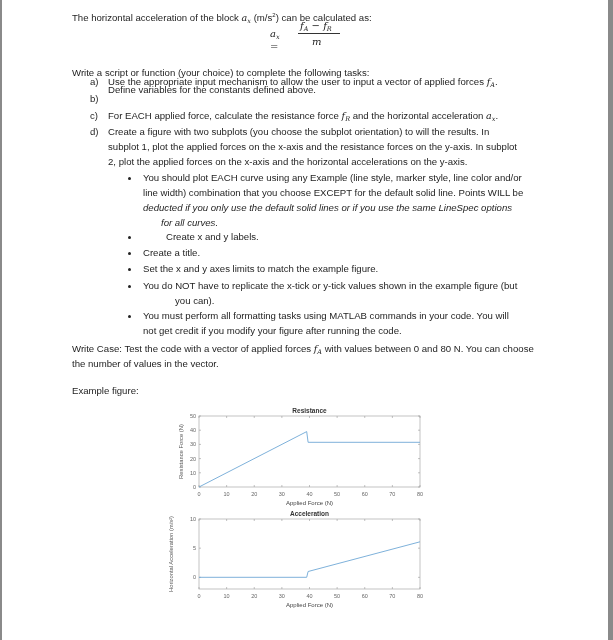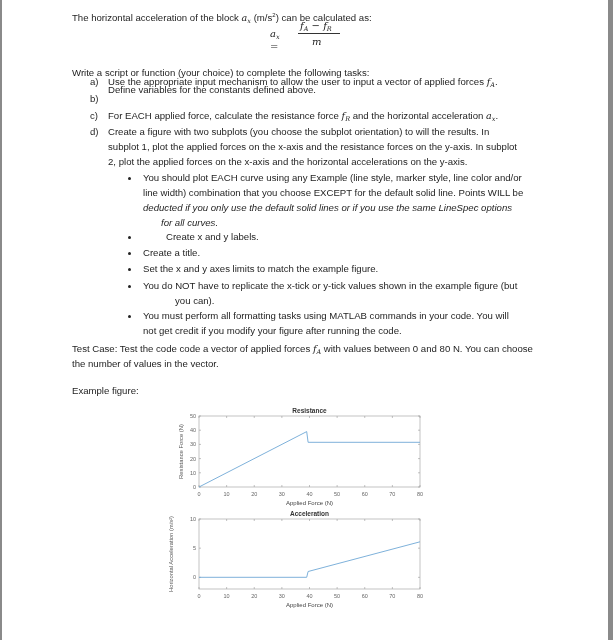--- a/index.html
+++ b/index.html
@@ -76,21 +76,21 @@
 
 <div class="bullet" style="left:128px; top:285px;"></div>
 <div class="txt" style="left:143px; top:280px;">You do NOT have to replicate the x-tick or y-tick values shown in the example figure (but</div>
 <div class="txt" style="left:143px; top:295px;margin-left:32px;">you can).</div>
 
 <div class="bullet" style="left:128px; top:315px;"></div>
 <div class="txt" style="left:143px; top:310px;">You must perform all formatting tasks using MATLAB commands in your code. You will</div>
 <div class="txt" style="left:143px; top:325px;">not get credit if you modify your figure after running the code.</div>
 
 <div class="txt" style="left:72px; top:343px;">
-  <span>Test Case: Test the code code a vector of applied forces </span><span class="it">f</span><span class="sub">A</span><span> with values between 0 and 80 N. You can choose</span>
+  <span>Write Case: Test the code with a vector of applied forces </span><span class="it">f</span><span class="sub">A</span><span> with values between 0 and 80 N. You can choose</span>
 </div>
 <div class="txt" style="left:72px; top:358px;">the number of values in the vector.</div>
 
 <div class="txt" style="left:72px; top:385px;">Example figure:</div>
 
 <svg id="chart-svg" style="position:absolute; left:0; top:0;" width="613" height="640" viewBox="0 0 613 640">
     <rect x="199" y="416" width="221" height="71" fill="#fff" stroke="#b5b5b5" stroke-width="0.8"></rect>
     <line x1="199" y1="487" x2="199" y2="485" stroke="#999" stroke-width="0.6"></line>
     <line x1="199" y1="416" x2="199" y2="418" stroke="#999" stroke-width="0.6"></line>
     <text x="199" y="496" font-size="5.5" fill="#666" text-anchor="middle">0</text>

